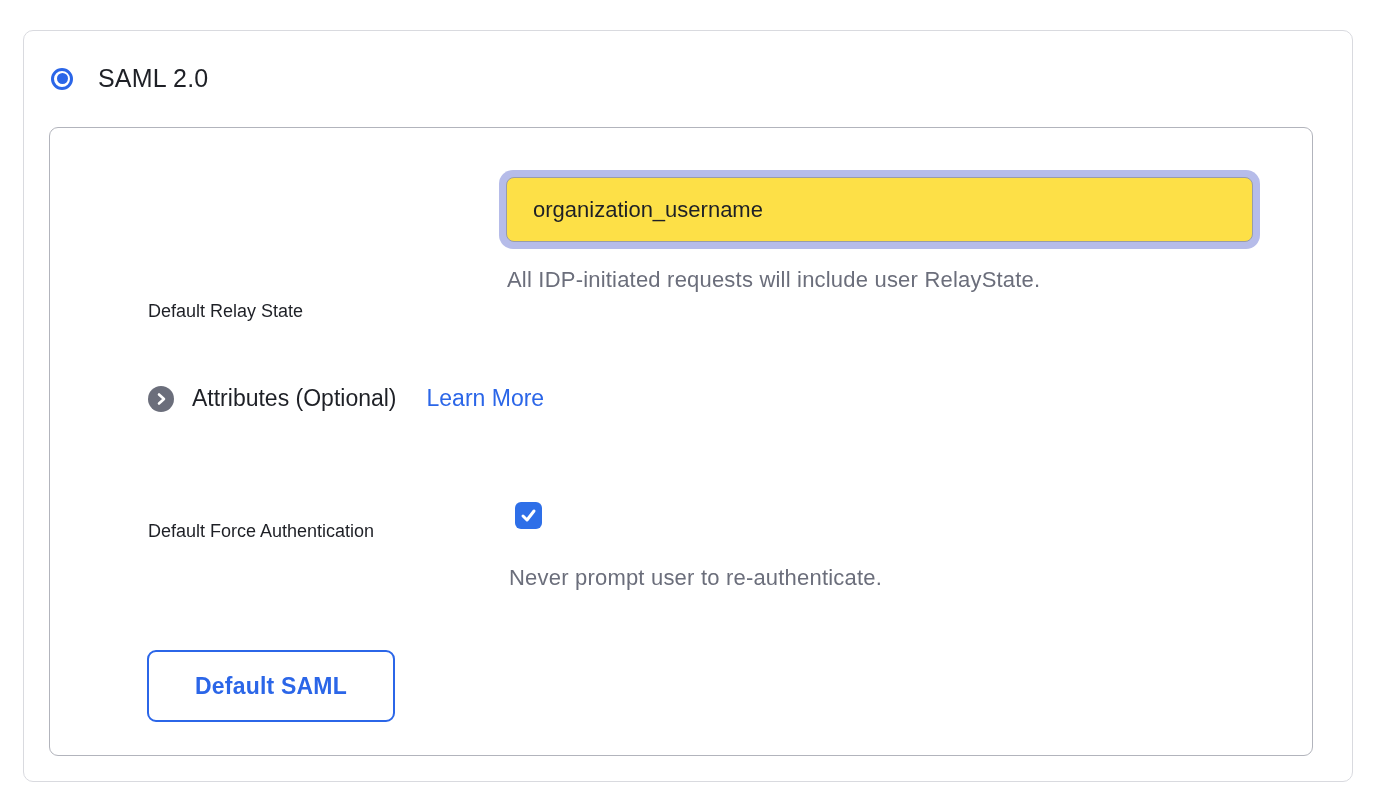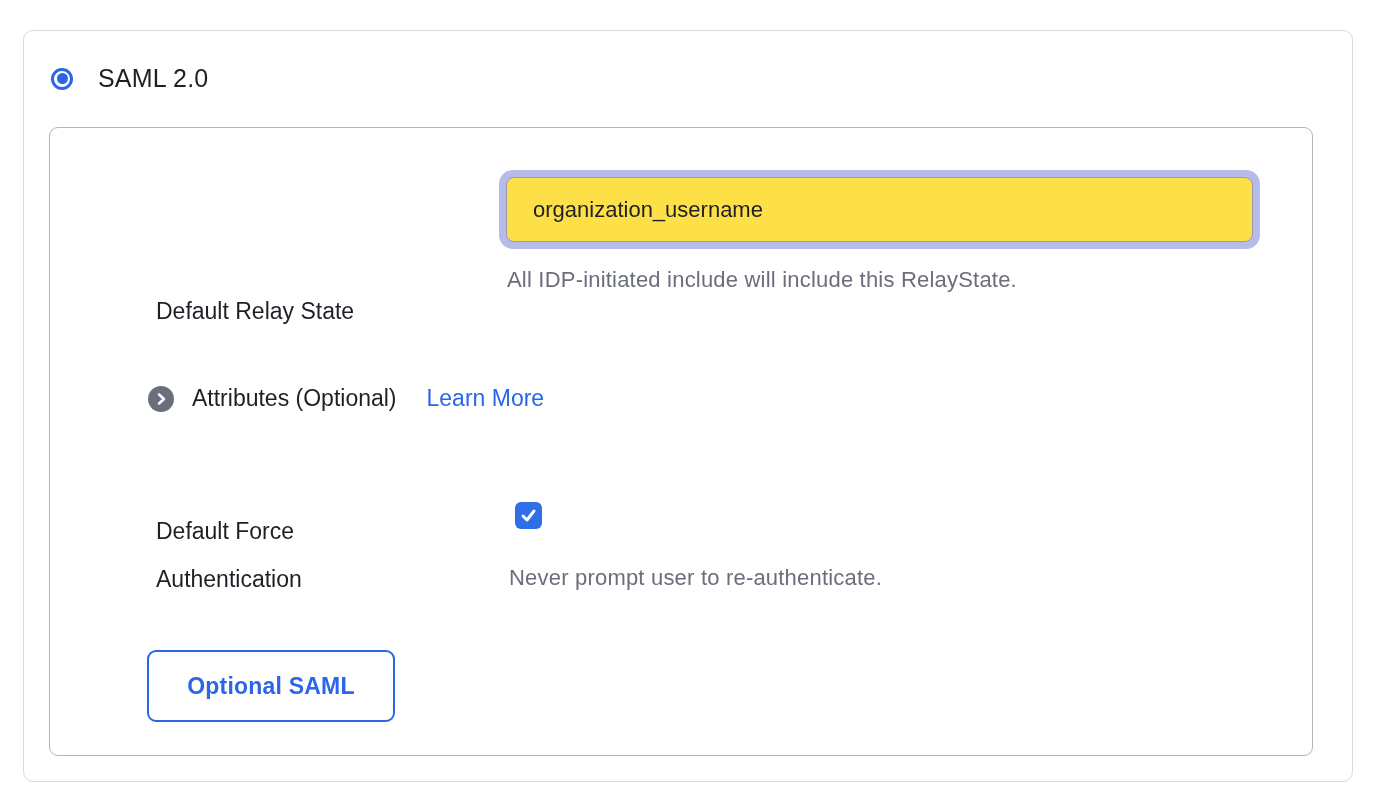--- a/index.html
+++ b/index.html
@@ -46,22 +46,22 @@
   .panel {
     position: absolute;
     left: 25px; top: 96px;
     width: 1264px; height: 629px;
     border: 1px solid #b2b4bc;
     border-radius: 9px;
     background: #ffffff;
   }
   .field-label {
     position: absolute;
-    left: 106px;
-    font-size: 23px;
+    left: 98px;
+    font-size: 18px;
     color: #1e2026;
     line-height: 48px;
   }
   
   .input-ring {
     position: absolute;
     left: 449px; top: 42px;
     width: 761px; height: 79px;
     background: #b6bce9;
     border-radius: 14px;
@@ -156,21 +156,21 @@
   </div>
 
   <div class="panel">
 
     <div class="field-label" style="top:159px;">Default Relay State</div>
 
     <div class="input-ring">
       <input class="text-input" type="text" value="organization_username" style="">
     </div>
 
-    <div class="help-text help-relay">All IDP-initiated include will include this RelayState.</div>
+    <div class="help-text help-relay">All IDP-initiated requests will include user RelayState.</div>
 
     <div class="attributes-row">
       <span class="chevron-circle">
         <svg width="14" height="14" viewBox="0 0 14 14">
           <polyline points="5,2.5 10,7 5,11.5" fill="none" stroke="#ffffff" stroke-width="2.6" stroke-linecap="round" stroke-linejoin="round"></polyline>
         </svg>
       </span>
       <span class="attributes-label">Attributes (Optional)</span>
       <a class="learn-more" href="#">Learn More</a>
     </div>
@@ -178,16 +178,16 @@
     <div class="field-label force-label">Default Force Authentication</div>
 
     <span class="checkbox">
       <svg width="19" height="19" viewBox="0 0 19 19">
         <polyline points="4,10 8,14 15,5" fill="none" stroke="#ffffff" stroke-width="3" stroke-linecap="round" stroke-linejoin="round"></polyline>
       </svg>
     </span>
 
     <div class="help-text help-force">Never prompt user to re-authenticate.</div>
 
-    <button class="preview-btn">Optional SAML</button>
+    <button class="preview-btn">Default SAML</button>
 
   </div>
 </div>
 
 </body></html>

